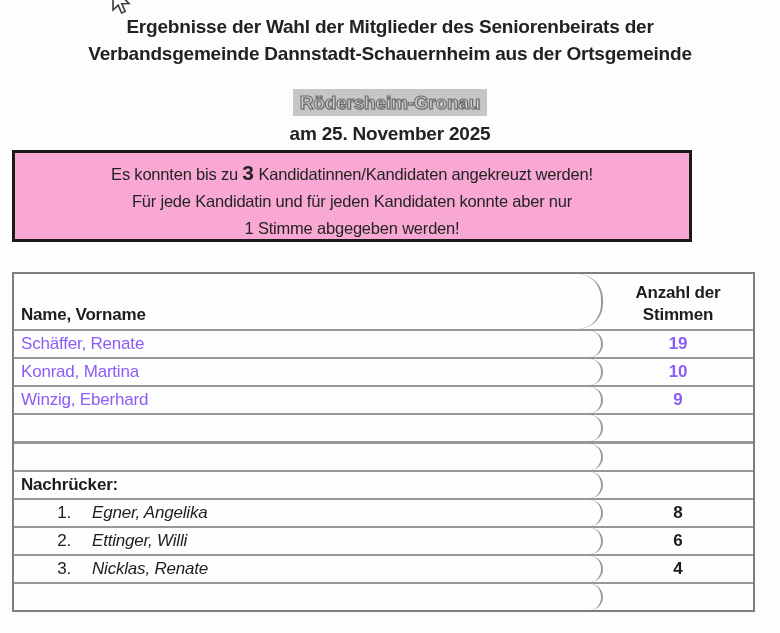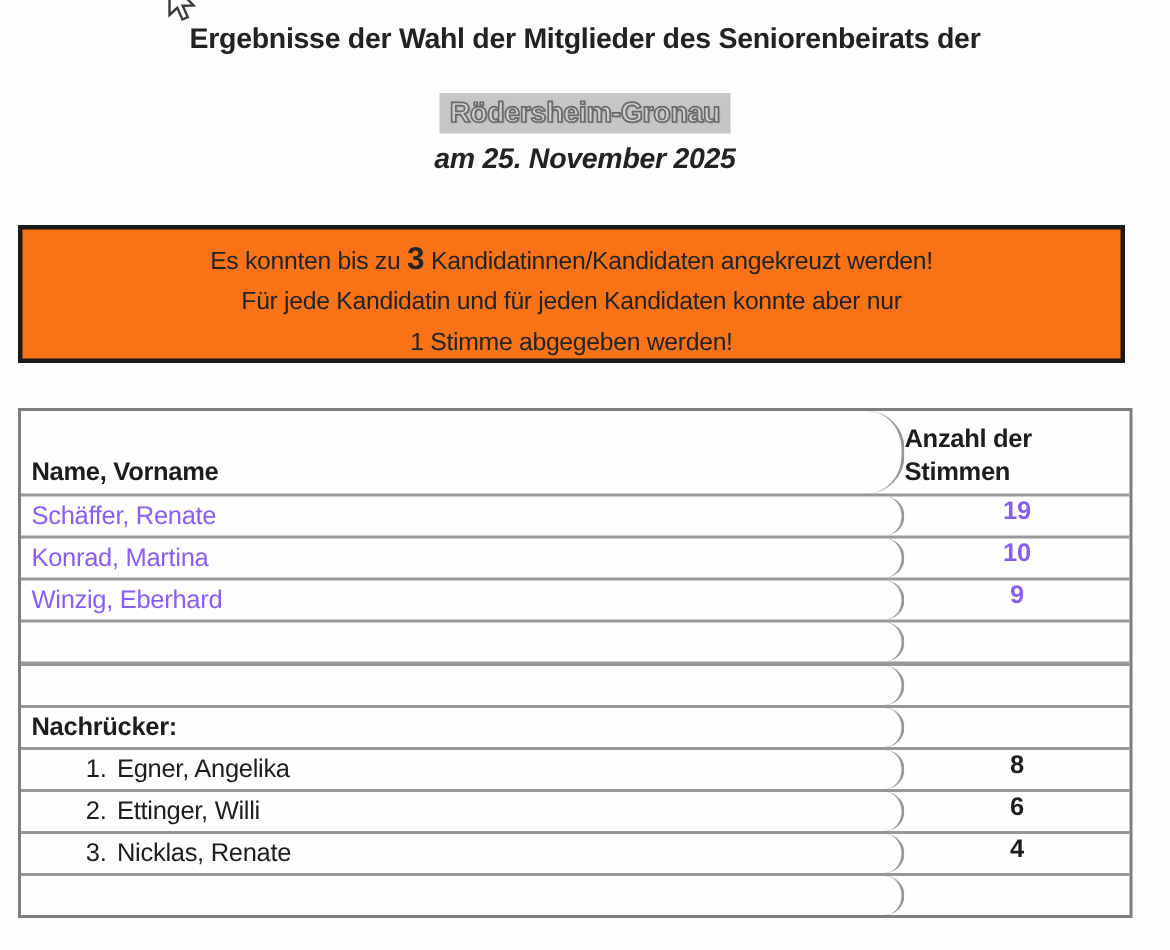--- a/index.html
+++ b/index.html
@@ -15,63 +15,64 @@
   .title-block{
     position:absolute;top:13px;left:0;width:780px;text-align:center;
     font-weight:bold;font-size:19px;line-height:27px;color:#222;
   }
   .muni-line{margin-top:22px;line-height:25px;}
   .muni-field{
     display:inline-block;background:#c6c6c6;padding:1px 7px;
     color:#cfcfcf;-webkit-text-stroke:1.1px #6a6a6a;
     text-shadow:1px 1px 1px #9a9a9a;
   }
-  .date-line{margin-top:4px;font-style:italic;}
+  .date-line{margin-top:4px;}
   
   .notice-box{
-    position:absolute;left:12px;top:150px;width:738px;height:92px;
-    box-sizing:border-box;border:3px solid #1a1a1a;background:#f97316;
+    position:absolute;left:12px;top:150px;width:680px;height:92px;
+    box-sizing:border-box;border:3px solid #1a1a1a;background:#f9a8d4;
     text-align:center;font-size:16.5px;line-height:27px;padding-top:6px;
     color:#242424;
   }
   .big-num{font-size:21px;font-weight:bold;letter-spacing:0;}
   
   .results-table{
     position:absolute;left:12px;top:272px;width:743px;box-sizing:border-box;
     border:2px solid #7e7e7e;background:#fefefe;font-size:17px;
   }
   .t-row{display:flex;border-top:2px solid #989898;height:26px;}
   .t-row.first{border-top:none;}
   .t-row.header{height:55px;}
   .t-row.double-sep{border-top-width:3px;}
   .cell-name{
     width:589px;box-sizing:border-box;border-right:2px solid #989898;
     display:flex;align-items:center;padding-left:7px;overflow:hidden;border-radius:25px;
   }
   .cell-votes{
-    flex:1;display:flex;justify-content:center;
+    flex:1;display:flex;align-items:center;justify-content:center;
     font-weight:bold;overflow:hidden;
   }
   .header .cell-name{align-items:flex-end;padding-bottom:4px;font-weight:bold;}
   .header .cell-votes{flex-direction:column;justify-content:flex-end;
     padding-bottom:3px;line-height:22px;}
   .red{color:#8b5cf6;}
   .bold{font-weight:bold;}
   .num{display:inline-block;width:50px;text-align:right;flex:none;}
-  .sub-name{margin-left:7px;}
+  .sub-name{margin-left:21px;font-style:italic;}
 </style>
 </head>
 <body>
 
 <svg class="cursor" viewBox="0 0 26 32">
   <path d="M6 1 L6 24 L11.2 19.2 L14.6 27 L18.2 25.4 L14.8 17.8 L22 17.6 Z" fill="#ffffff" stroke="#3a3a3a" stroke-width="1.6"></path>
 </svg>
 
 <div class="title-block">
   <div>Ergebnisse der Wahl der Mitglieder des Seniorenbeirats der</div>
+  <div>Verbandsgemeinde Dannstadt-Schauernheim aus der Ortsgemeinde</div>
   <div class="muni-line">
     <span class="muni-field">Rödersheim-Gronau</span>
   </div>
   <div class="date-line">am 25. November 2025</div>
 </div>
 
 <div class="notice-box">
   <div>
     <span>Es konnten bis zu</span>
     <span class="big-num">3</span>

